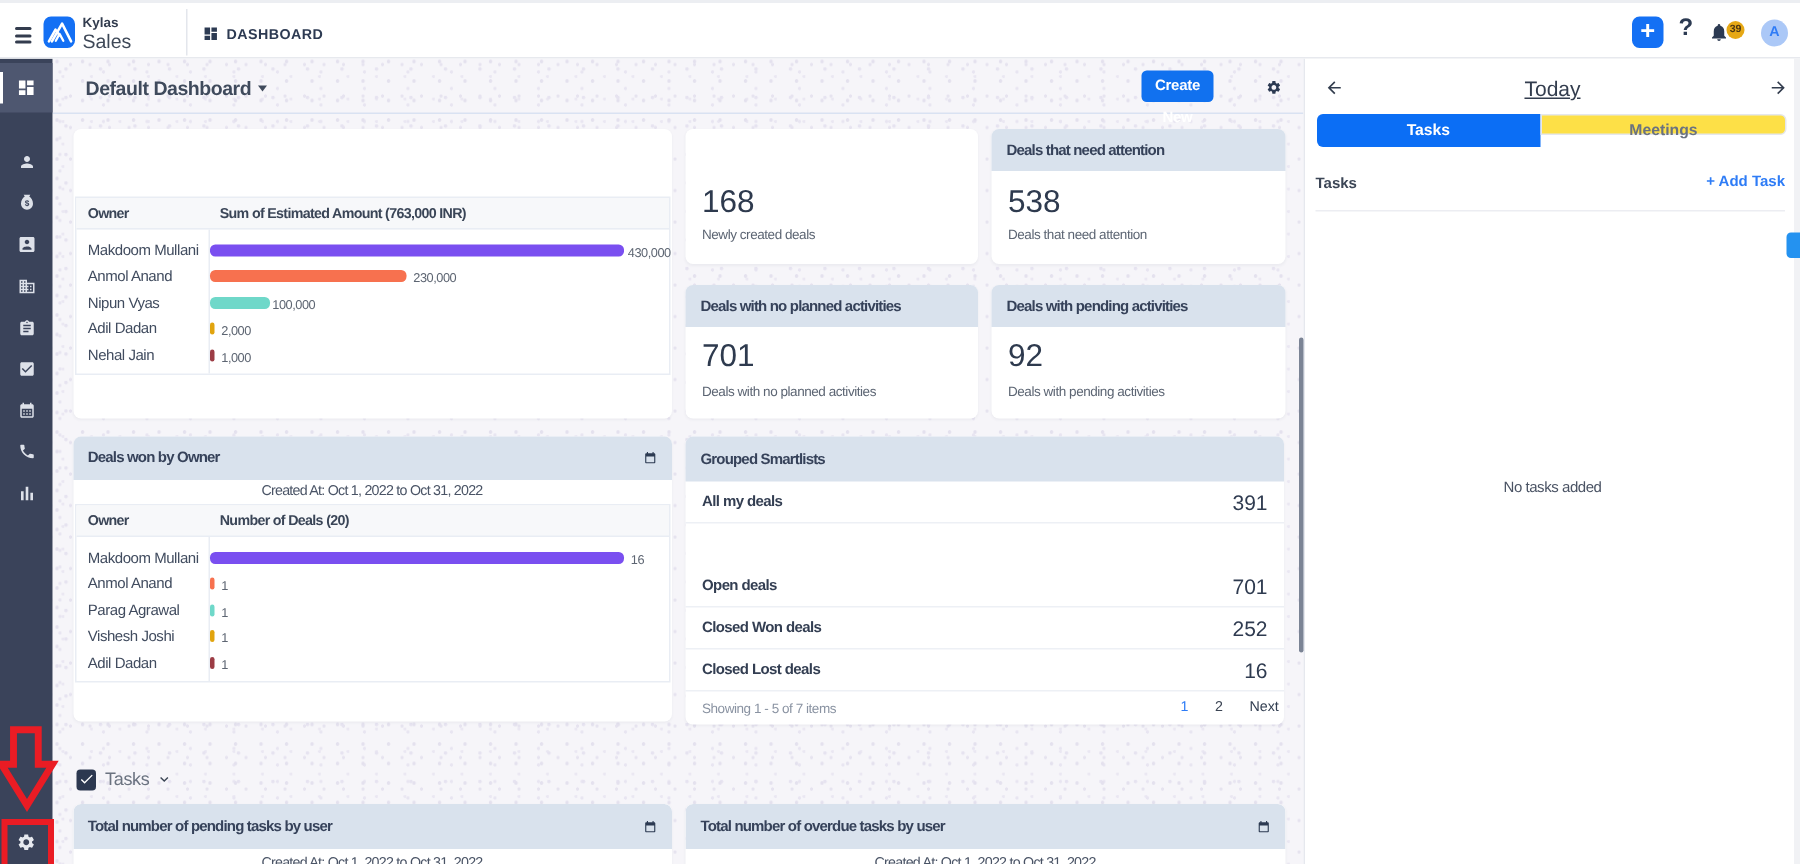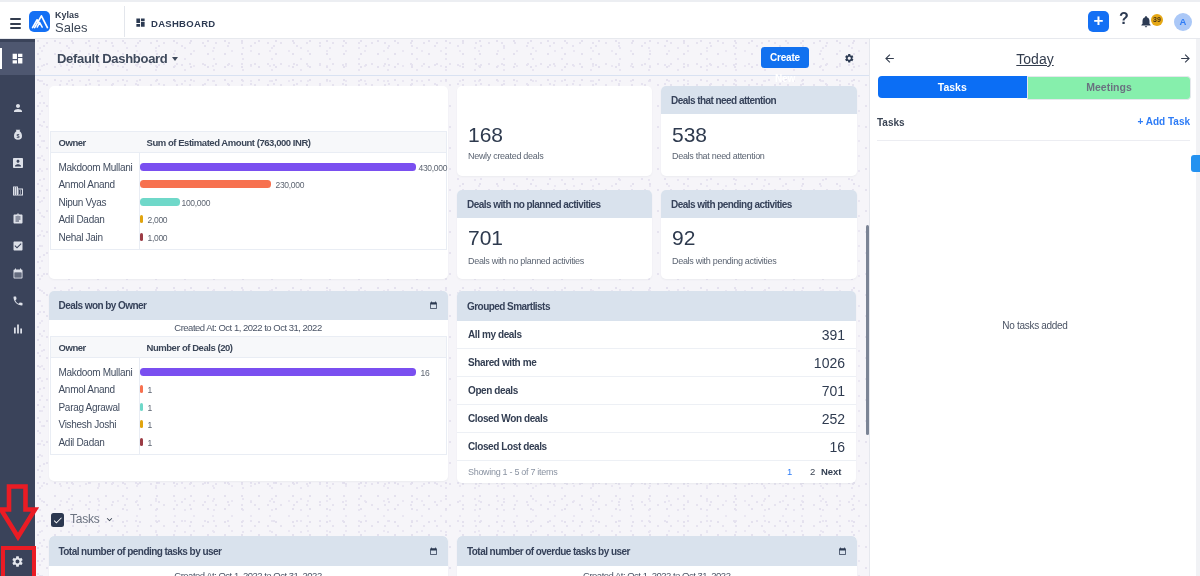--- a/index.html
+++ b/index.html
@@ -257,41 +257,37 @@
 </div>
 
 <div class="card" style="left:457px;top:291px;width:398.5px;height:192px;z-index:5">
   <div class="chead" style="height:30px">
       <span>Grouped Smartlists</span>
     </div>
   <div class="slrow" style="top:30px;height:28px">
       <span class="sllabel" style="top:8px">All my deals</span>
       <span class="slnum" style="top:6px">391</span>
     </div>
-  <div class="slrow" style="top:58px;height:28px">
-      <span class="sllabel" style="top:8px">Shared with me</span>
-      <span class="slnum" style="top:6px">1026</span>
-    </div>
   <div class="slrow" style="top:86px;height:28px">
       <span class="sllabel" style="top:8px">Open deals</span>
       <span class="slnum" style="top:6px">701</span>
     </div>
   <div class="slrow" style="top:114px;height:28px">
       <span class="sllabel" style="top:8px">Closed Won deals</span>
       <span class="slnum" style="top:6px">252</span>
     </div>
   <div class="slrow" style="top:142px;height:28px">
       <span class="sllabel" style="top:8px">Closed Lost deals</span>
       <span class="slnum" style="top:6px">16</span>
     </div>
   <div class="abs" style="top:170px;left:0;width:100%;height:22px">
     <span class="abs" style="left:11px;top:6px;font-size:9px;letter-spacing:-.3px;color:#8a93a2">Showing 1 - 5 of 7 items</span>
     <span class="abs" style="left:330px;top:5px;font-size:9.5px;color:#2e7cf6">1</span>
     <span class="abs" style="left:353px;top:5px;font-size:9.5px;color:#3c4554">2</span>
-    <span class="abs" style="right:14px;top:5px;font-size:9.5px;font-weight:bold;color:#333f52">Next</span>
+    <span class="abs" style="right:3px;top:5px;font-size:9.5px;font-weight:normal;color:#333f52">Next</span>
   </div>
 </div>
 
 <div class="abs" style="left:50.5px;top:513px;width:13.5px;height:13.5px;background:#2c3850;border-radius:2.5px;z-index:5">
   <svg width="13.5" height="13.5" viewBox="0 0 24 24">
       <path d="M9.5 16.2 5.3 12l-1.4 1.4 5.6 5.6 12-12-1.4-1.4z" fill="#fff" transform="scale(.8) translate(2.5,2)"></path>
     </svg>
 </div>
 <div class="abs" style="left:70px;top:512px;font-size:12px;letter-spacing:-.2px;color:#6b7380;z-index:5">Tasks</div>
 <svg class="abs" style="left:104px;top:514px;z-index:5" width="11" height="11" viewBox="0 0 24 24" fill="#3b4554">
@@ -320,21 +316,21 @@
 <div id="panel">
   <div class="abs" style="left:0;top:12px;width:100%;text-align:center;font-size:14px;color:#333d4e"><span style="text-decoration:underline">Today</span></div>
   <svg class="abs" style="left:13px;top:13px" width="13" height="13" viewBox="0 0 24 24" fill="#333d4e">
       <path d="M20 11H7.83l5.59-5.59L12 4l-8 8 8 8 1.41-1.41L7.83 13H20v-2z"></path>
     </svg>
   <svg class="abs" style="right:8px;top:13px" width="13" height="13" viewBox="0 0 24 24" fill="#333d4e">
       <path d="M12 4l-1.41 1.41L16.17 11H4v2h12.17l-5.58 5.59L12 20l8-8z"></path>
     </svg>
   <div class="abs" style="left:7.5px;top:36.5px;width:313.5px;height:22.5px">
     <div class="abs" style="left:0;top:0;width:149.5px;height:22.5px;background:#0b6ef5;border-radius:4px 0 0 4px;color:#fff;font-size:10.5px;font-weight:bold;text-align:center;line-height:22.5px">Tasks</div>
-    <div class="abs" style="left:149.5px;top:0;width:164px;height:24px;background:#86efac;border:1px solid #e5e7ec;border-radius:0 4px 4px 0;color:#6a7280;font-size:10.5px;font-weight:bold;text-align:center;line-height:21px">Meetings</div>
+    <div class="abs" style="left:149.5px;top:0;width:164px;height:14px;background:#fde047;border:1px solid #e5e7ec;border-radius:0 4px 4px 0;color:#6a7280;font-size:10.5px;font-weight:bold;text-align:center;line-height:21px">Meetings</div>
   </div>
   <div class="abs" style="left:7px;top:78px;font-size:10px;font-weight:bold;color:#3c4656">Tasks</div>
   <div class="abs" style="right:10px;top:77px;font-size:10px;font-weight:bold;color:#2e7cf6">+ Add Task</div>
   <div class="abs" style="left:7px;right:10px;top:100px;height:1px;background:transparent"></div>
   <div class="abs" style="left:7px;right:10px;top:101px;height:1px;background:#ecedf2"></div>
   <div class="abs" style="left:0;top:281px;width:100%;text-align:center;font-size:10px;letter-spacing:-.3px;color:#4a5364">No tasks added</div>
 </div>
 <div id="scrollthumb"></div>
 <div id="pantrack"></div>
 <div id="bluebtn"></div>

